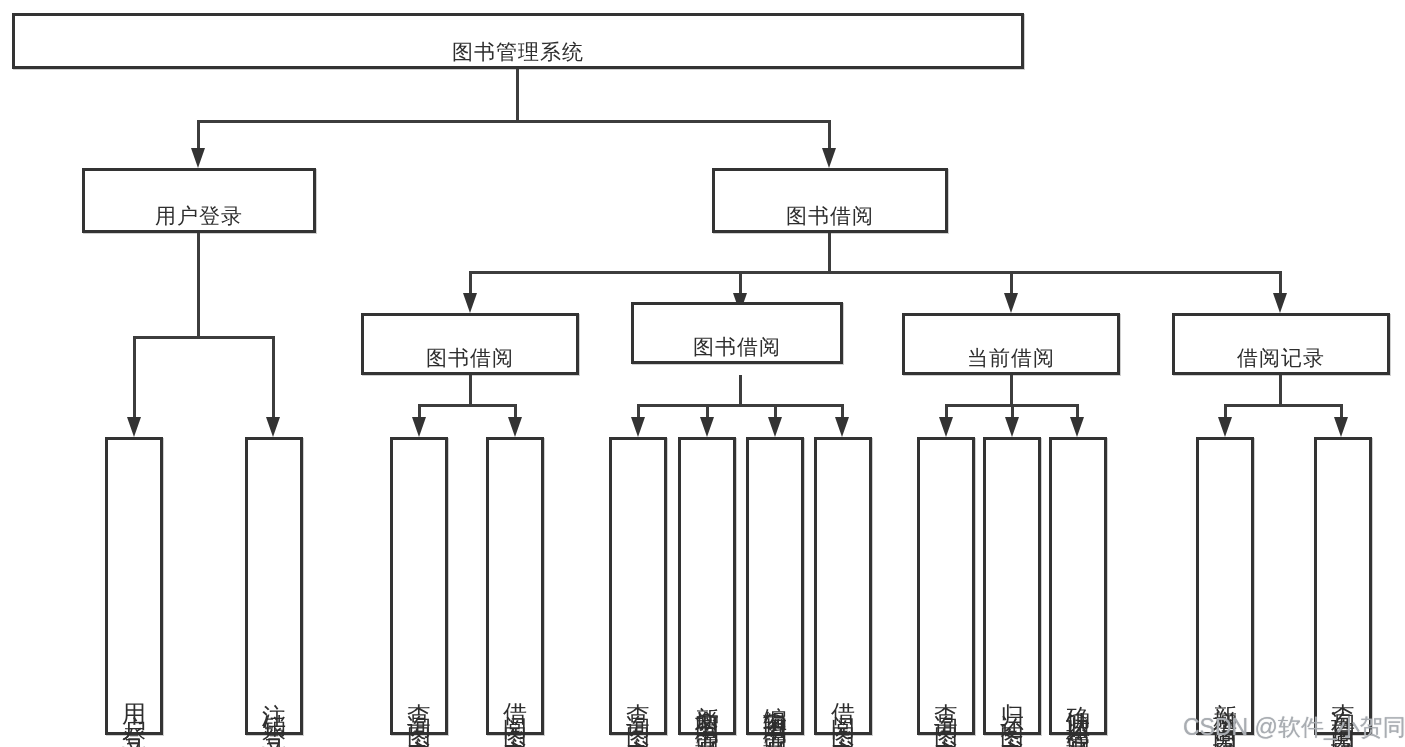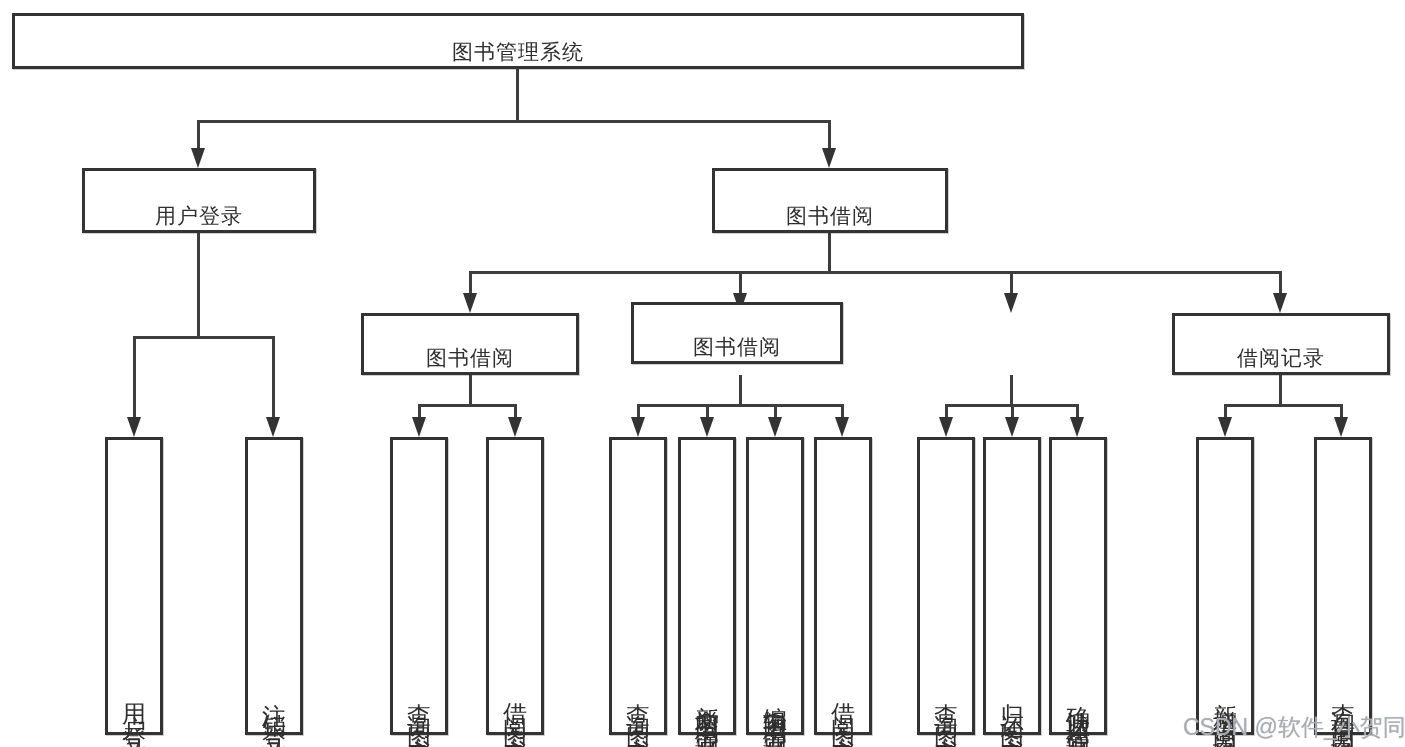--- a/index.html
+++ b/index.html
@@ -160,20 +160,23 @@
     <div class="drop" id="c3-d3"></div>
     <div class="drop" id="c3-d4"></div>
   </div>
 
   <div class="node" id="n-newrec">
     <span class="hlabel">图书借阅</span>
   </div>
   <div class="node" id="n-borrow">
     <span class="hlabel">图书借阅</span>
   </div>
+  <div class="node" id="n-cur">
+    <span class="hlabel">当前借阅</span>
+  </div>
   <div class="node" id="n-rec">
     <span class="hlabel">借阅记录</span>
   </div>
 
   <div>
     <div class="vline" id="c4-stem"></div>
     <div class="hline" id="c4-rail"></div>
     <div class="drop" id="c4-d1"></div>
     <div class="drop" id="c4-d2"></div>
   </div>

